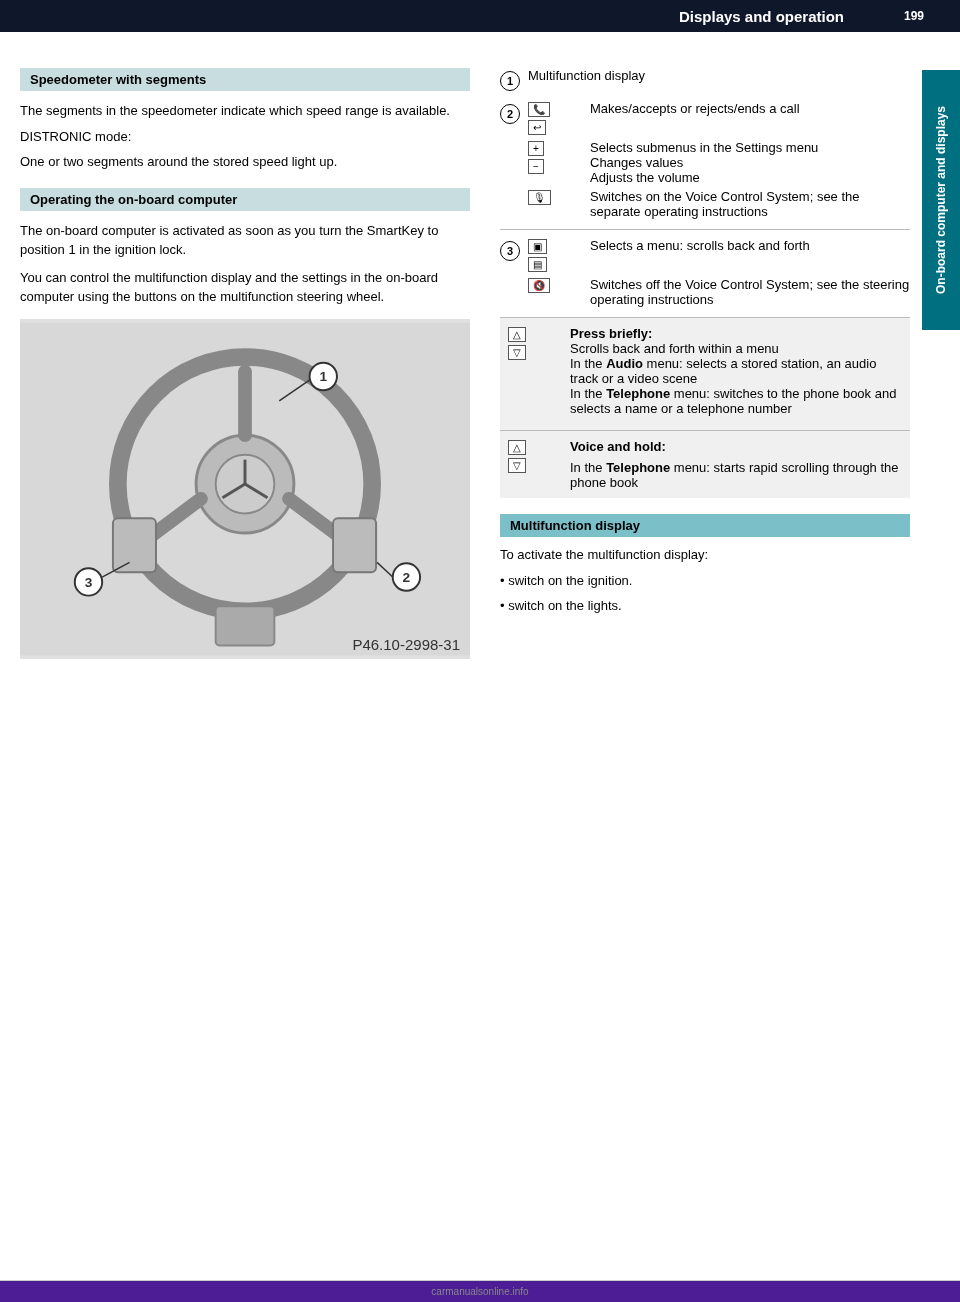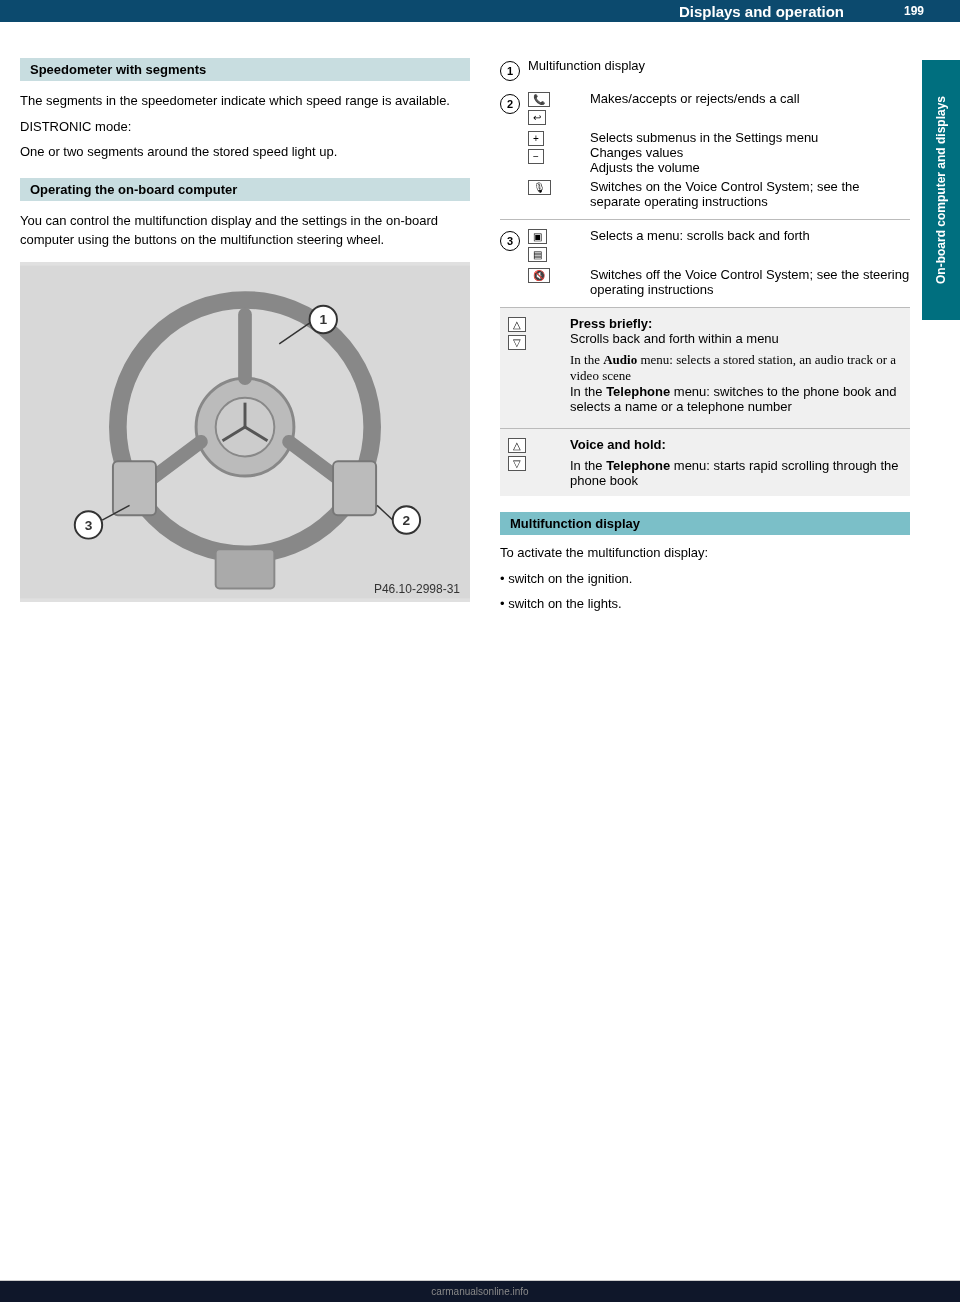--- a/index.html
+++ b/index.html
@@ -10,22 +10,22 @@
       font-size: 13px;
       background: #fff;
       color: #000;
     }
 
     
     .header-bar {
       display: flex;
       align-items: center;
       justify-content: space-between;
-      background: #0c4a6e;
-      height: 22px;
+      background: #0f172a;
+      height: 32px;
       padding: 0 16px 0 0;
     }
     .header-title {
       color: #fff;
       font-size: 15px;
       font-weight: bold;
       flex: 1;
       text-align: right;
       padding-right: 60px;
     }
@@ -113,21 +113,21 @@
       overflow: hidden;
     }
     .steering-wheel-svg {
       width: 100%;
       height: 100%;
     }
     .img-caption {
       position: absolute;
       bottom: 6px;
       right: 10px;
-      font-size: 12px;
+      font-size: 15px;
       color: #333;
       margin-top: 8px;
     }
     .circle-num {
       display: inline-flex;
       align-items: center;
       justify-content: center;
       width: 20px;
       height: 20px;
       border-radius: 50%;
@@ -176,20 +176,21 @@
 
   <div class="left-column">
 
     <div class="section-box">Speedometer with segments</div>
     <p>The segments in the speedometer indicate which speed range is available.</p>
     <p>DISTRONIC mode:</p>
     <p>One or two segments around the stored speed light up.</p>
 
     <div style="margin-top:16px;">
       <div class="section-box">Operating the on-board computer</div>
+      <p>The on-board computer is activated as soon as you turn the SmartKey to position 1 in the ignition lock.</p>
       <p style="margin-top:8px;">You can control the multifunction display and the settings in the on-board computer using the buttons on the multifunction steering wheel.</p>
     </div>
 
     <div class="steering-wheel-img">
       <svg class="steering-wheel-svg" viewBox="0 0 460 340" xmlns="http://www.w3.org/2000/svg">
 
         <rect width="460" height="340" fill="#d8d8d8"></rect>
 
         <circle cx="230" cy="165" r="130" fill="none" stroke="#888" stroke-width="18"></circle>
 
@@ -288,21 +289,21 @@
 
     <div style="background:#f0f0f0; padding:8px; margin-bottom:0;">
       <div style="display:flex; align-items:flex-start; margin-bottom:6px;">
         <div style="width:62px; flex-shrink:0;">
           <div class="icon-box">△</div><br>
           <div class="icon-box" style="margin-top:2px;">▽</div>
         </div>
         <div>
           <div><span class="bold">Press briefly:</span></div>
           <div>Scrolls back and forth within a menu</div>
-          <div style="margin-top:6px;font-family:Liberation Serif, serif;">In the <strong>Audio</strong> menu: selects a stored station, an audio track or a video scene</div>
+          <div style="">In the <strong>Audio</strong> menu: selects a stored station, an audio track or a video scene</div>
           <div style="">In the <strong>Telephone</strong> menu: switches to the phone book and selects a name or a telephone number</div>
         </div>
       </div>
     </div>
 
     <div style="border-top:1px solid #bbb; margin-bottom:0;"></div>
 
     <div style="background:#f0f0f0; padding:8px; margin-bottom:10px;">
       <div style="display:flex; align-items:flex-start;">
         <div style="width:62px; flex-shrink:0;">
@@ -319,15 +320,15 @@
     <div class="bottom-section">
       <div class="section-box-teal">Multifunction display</div>
       <p>To activate the multifunction display:</p>
       <p class="bullet">• switch on the ignition.</p>
       <p class="bullet">• switch on the lights.</p>
     </div>
 
   </div>
 </div>
 
-<div style="position:fixed; bottom:0; left:0; width:960px; height:22px; background:#0f172a; display:flex; align-items:center; justify-content:center; border-top:1px solid #ccc;">
+<div style="position:fixed; bottom:0; left:0; width:960px; height:22px; background:#4c1d95; display:flex; align-items:center; justify-content:center; border-top:1px solid #ccc;">
   <span style="font-size:10px; color:#888;">carmanualsonline.info</span>
 </div>
 
 </body></html>

